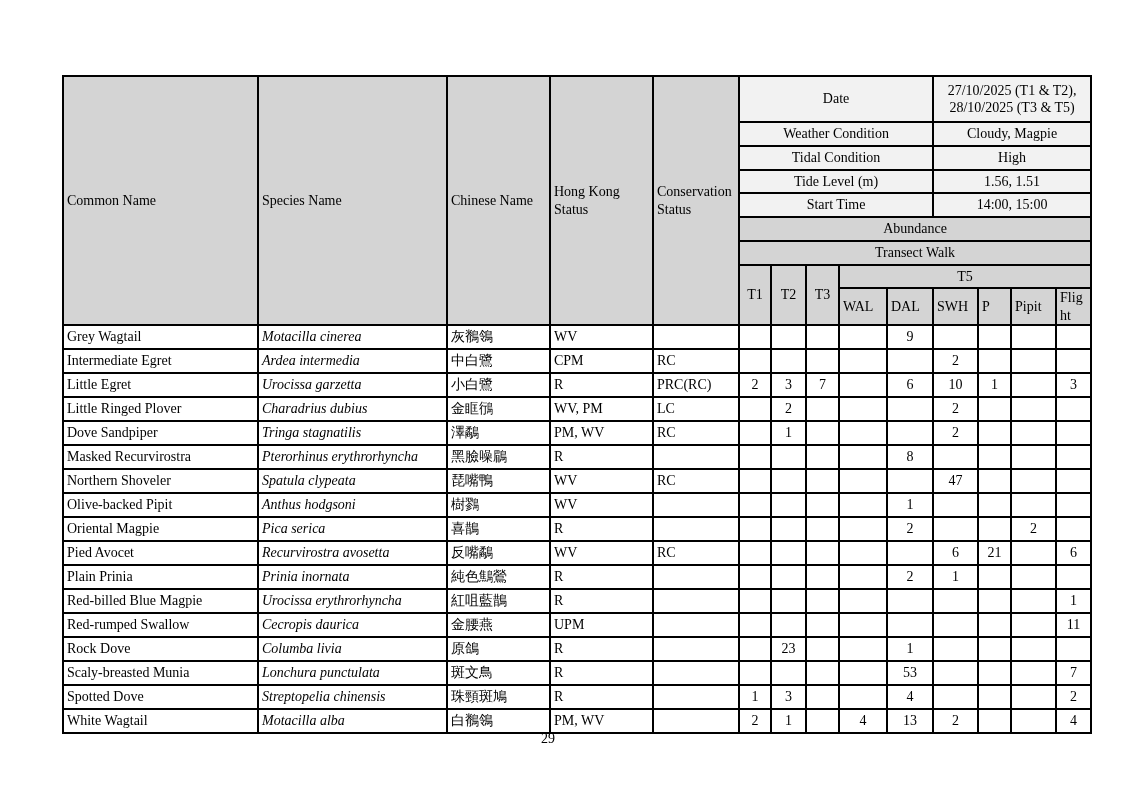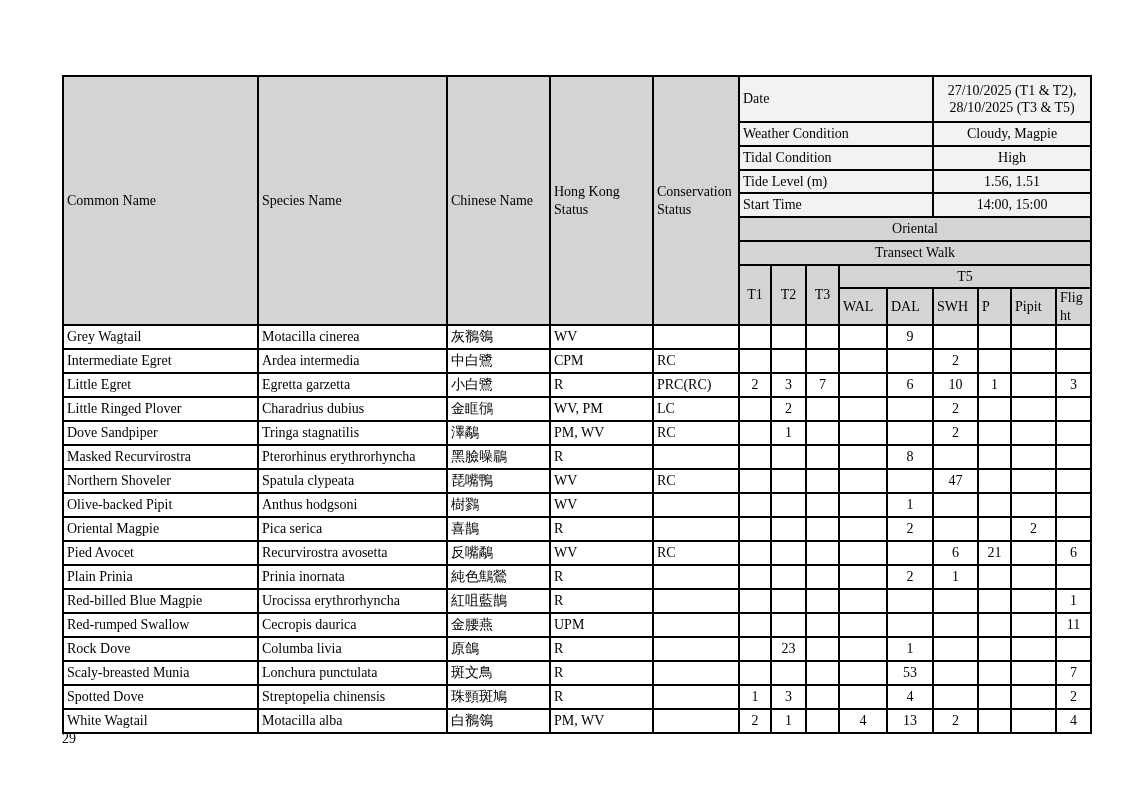--- a/index.html
+++ b/index.html
@@ -23,38 +23,38 @@
     border: 2px solid #000;
     font-weight: normal;
     padding: 0 3px;
     overflow: hidden;
     line-height: 1.25;
     vertical-align: middle;
   }
   
   .lh { text-align: left; }
   
-  .info-label { text-align: left; }
+  .info-label { text-align: center; }
   .info-value { text-align: center; }
   .center { text-align: center; }
   .sub { text-align: left; padding: 0 2px; }
   .th-flight { word-break: break-all; line-height: 1.05; font-family: Liberation Serif, serif; }
   .num { text-align: center; }
-  .species { }
+  .species { font-style: italic; }
   
   tr.r-date   { height: 46px; }
   tr.r-24     { height: 24px; }
   tr.r-23     { height: 23px; }
   tr.r-subhdr { height: 35px; }
   tbody tr    { height: 24px; }
   .footer {
     position: absolute;
     left: 62px; top: 731px;
     width: 972px;
-    text-align: left;
+    text-align: center;
     font-size: 14px;
   }
 </style>
 <style>.lh, .gray { background: #d4d4d4; }.info-label, .info-value { background: #f2f2f2; }.survey td, .survey th { border-color: #000000; }</style></head>
 <body style="background: rgb(255, 255, 255);">
 
 <table class="survey">
   <colgroup>
     <col style="width:195px">
       <col style="width:189px">
@@ -91,21 +91,21 @@
     </tr>
     <tr class="r-23">
       <th class="info-label" colspan="5">Tide Level (m)</th>
       <td class="info-value" colspan="4">1.56, 1.51</td>
     </tr>
     <tr class="r-24">
       <th class="info-label" colspan="5">Start Time</th>
       <td class="info-value" colspan="4">14:00, 15:00</td>
     </tr>
     <tr class="r-24">
-      <th class="gray center" colspan="9">Oriental</th>
+      <th class="gray center" colspan="9">Abundance</th>
     </tr>
     <tr class="r-24">
       <th class="gray center" colspan="9">Transect Walk</th>
     </tr>
     <tr class="r-23">
       <th class="gray center" rowspan="2">T1</th>
       <th class="gray center" rowspan="2">T2</th>
       <th class="gray center" rowspan="2">T3</th>
       <th class="gray center" colspan="6">T5</th>
     </tr>
@@ -146,21 +146,21 @@
         <td class="num"></td>
         <td class="num"></td>
         <td class="num"></td>
         <td class="num">2</td>
         <td class="num"></td>
         <td class="num"></td>
         <td class="num"></td>
       </tr>
       <tr>
         <td>Little Egret</td>
-        <td class="species">Egretta garzetta</td>
+        <td class="species">Urocissa garzetta</td>
         <td>小白鷺</td>
         <td>R</td>
         <td>PRC(RC)</td>
         <td class="num">2</td>
         <td class="num">3</td>
         <td class="num">7</td>
         <td class="num"></td>
         <td class="num">6</td>
         <td class="num">10</td>
         <td class="num">1</td>

